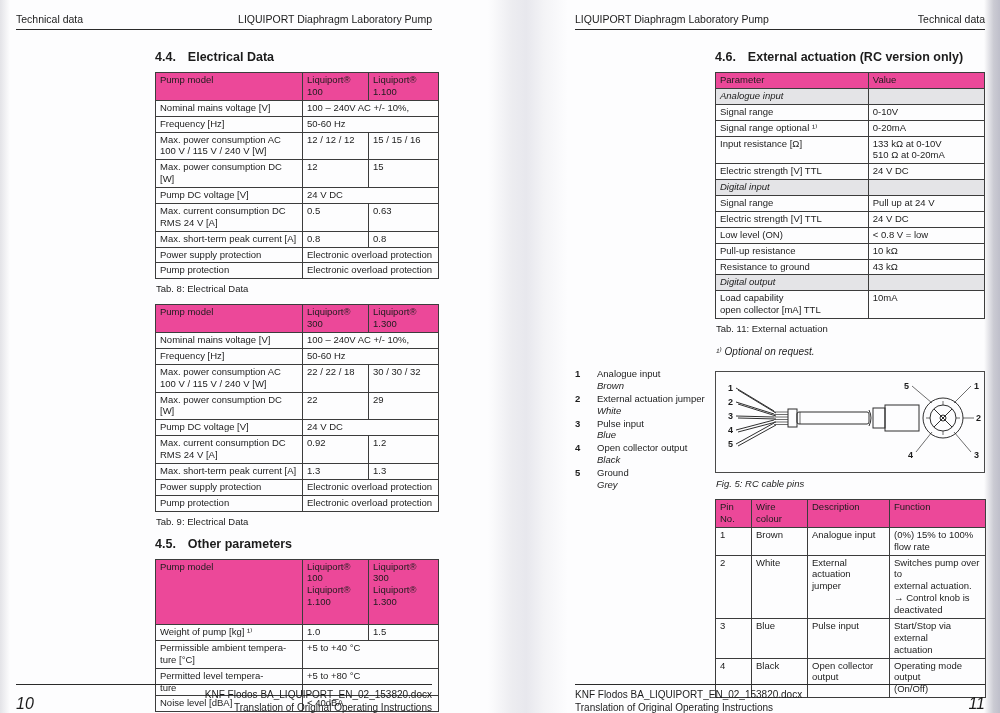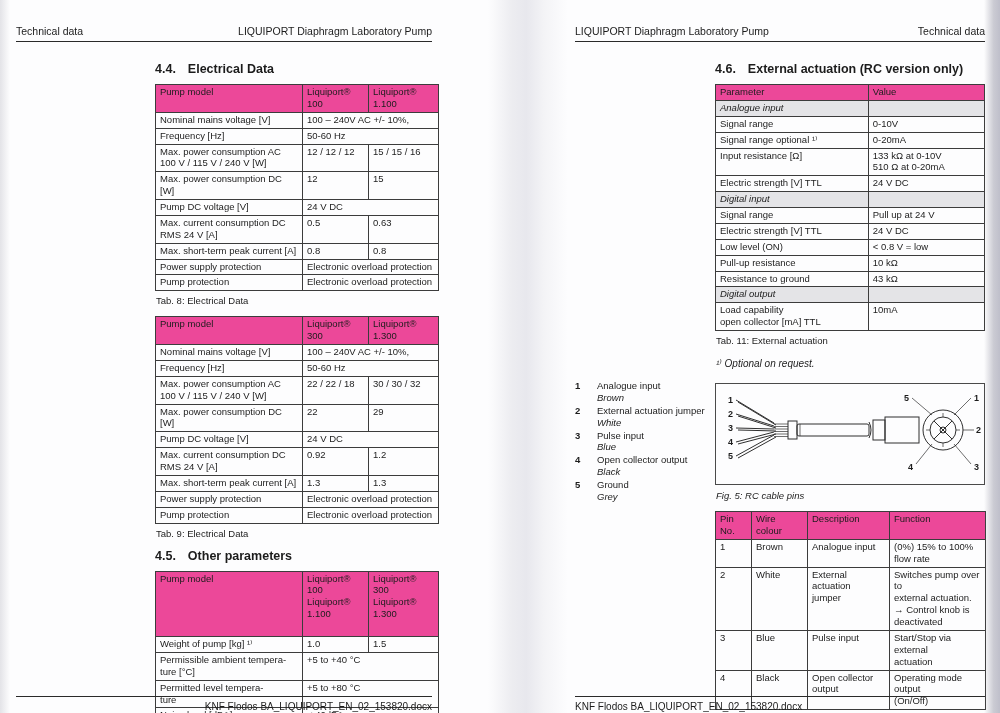--- a/index.html
+++ b/index.html
@@ -12,35 +12,35 @@
   }
   .spread{position:absolute;inset:0;background:#fdfdfe;}
   
   .gutter{position:absolute;left:488px;top:0;width:80px;height:713px;
     background:linear-gradient(90deg,rgba(90,90,120,0) 0%,rgba(90,90,120,.10) 30%,rgba(120,120,150,.16) 48%,rgba(90,90,120,.06) 70%,rgba(90,90,120,0) 100%);}
   .right-edge{position:absolute;right:0;top:0;width:16px;height:713px;
     background:linear-gradient(90deg,rgba(100,100,115,0) 0%,rgba(110,110,130,.35) 60%,rgba(140,140,160,.55) 100%);}
   .left-edge{position:absolute;left:0;top:0;width:10px;height:713px;
     background:linear-gradient(90deg,rgba(110,110,130,.18) 0%,rgba(110,110,130,0) 100%);}
 
-  .page{position:absolute;top:12px;height:517px;padding-left:24px;}
+  .page{position:absolute;top:0;height:517px;padding-left:24px;}
   .page-left{left:0;width:500px;}
   .page-right{left:560px;width:440px;}
 
   
   .runhead{position:absolute;top:13px;display:flex;justify-content:space-between;align-items:flex-end;
     border-bottom:1.5px solid #2a2a2a;padding-bottom:4px;font-size:10.5px;}
   .page-left .runhead{left:16px;width:416px;}
   .page-right .runhead{left:15px;width:410px;}
   .runfoot{position:absolute;top:684px;border-top:1.5px solid #2a2a2a;padding-top:4px;font-size:10px;line-height:1.25;}
   .page-left .runfoot{left:16px;width:416px;display:flex;justify-content:space-between;align-items:flex-end;}
   .page-right .runfoot{left:15px;width:410px;display:flex;justify-content:space-between;align-items:flex-end;}
   .foot-doc{text-align:right;}
   .page-right .foot-doc{text-align:left;}
-  .pagenum{font-size:10px;}
+  .pagenum{font-size:16px;font-style:italic;}
 
   
   .col{position:absolute;top:44px;}
   .page-left .col{left:155px;width:283px;}
   .page-right .col{left:155px;width:270px;}
 
   h2{font-size:12.5px;font-weight:bold;margin:6px 0 8px 0;}
   h2 .secnum{margin-right:12px;}
 
   table{border-collapse:collapse;table-layout:fixed;width:100%;

